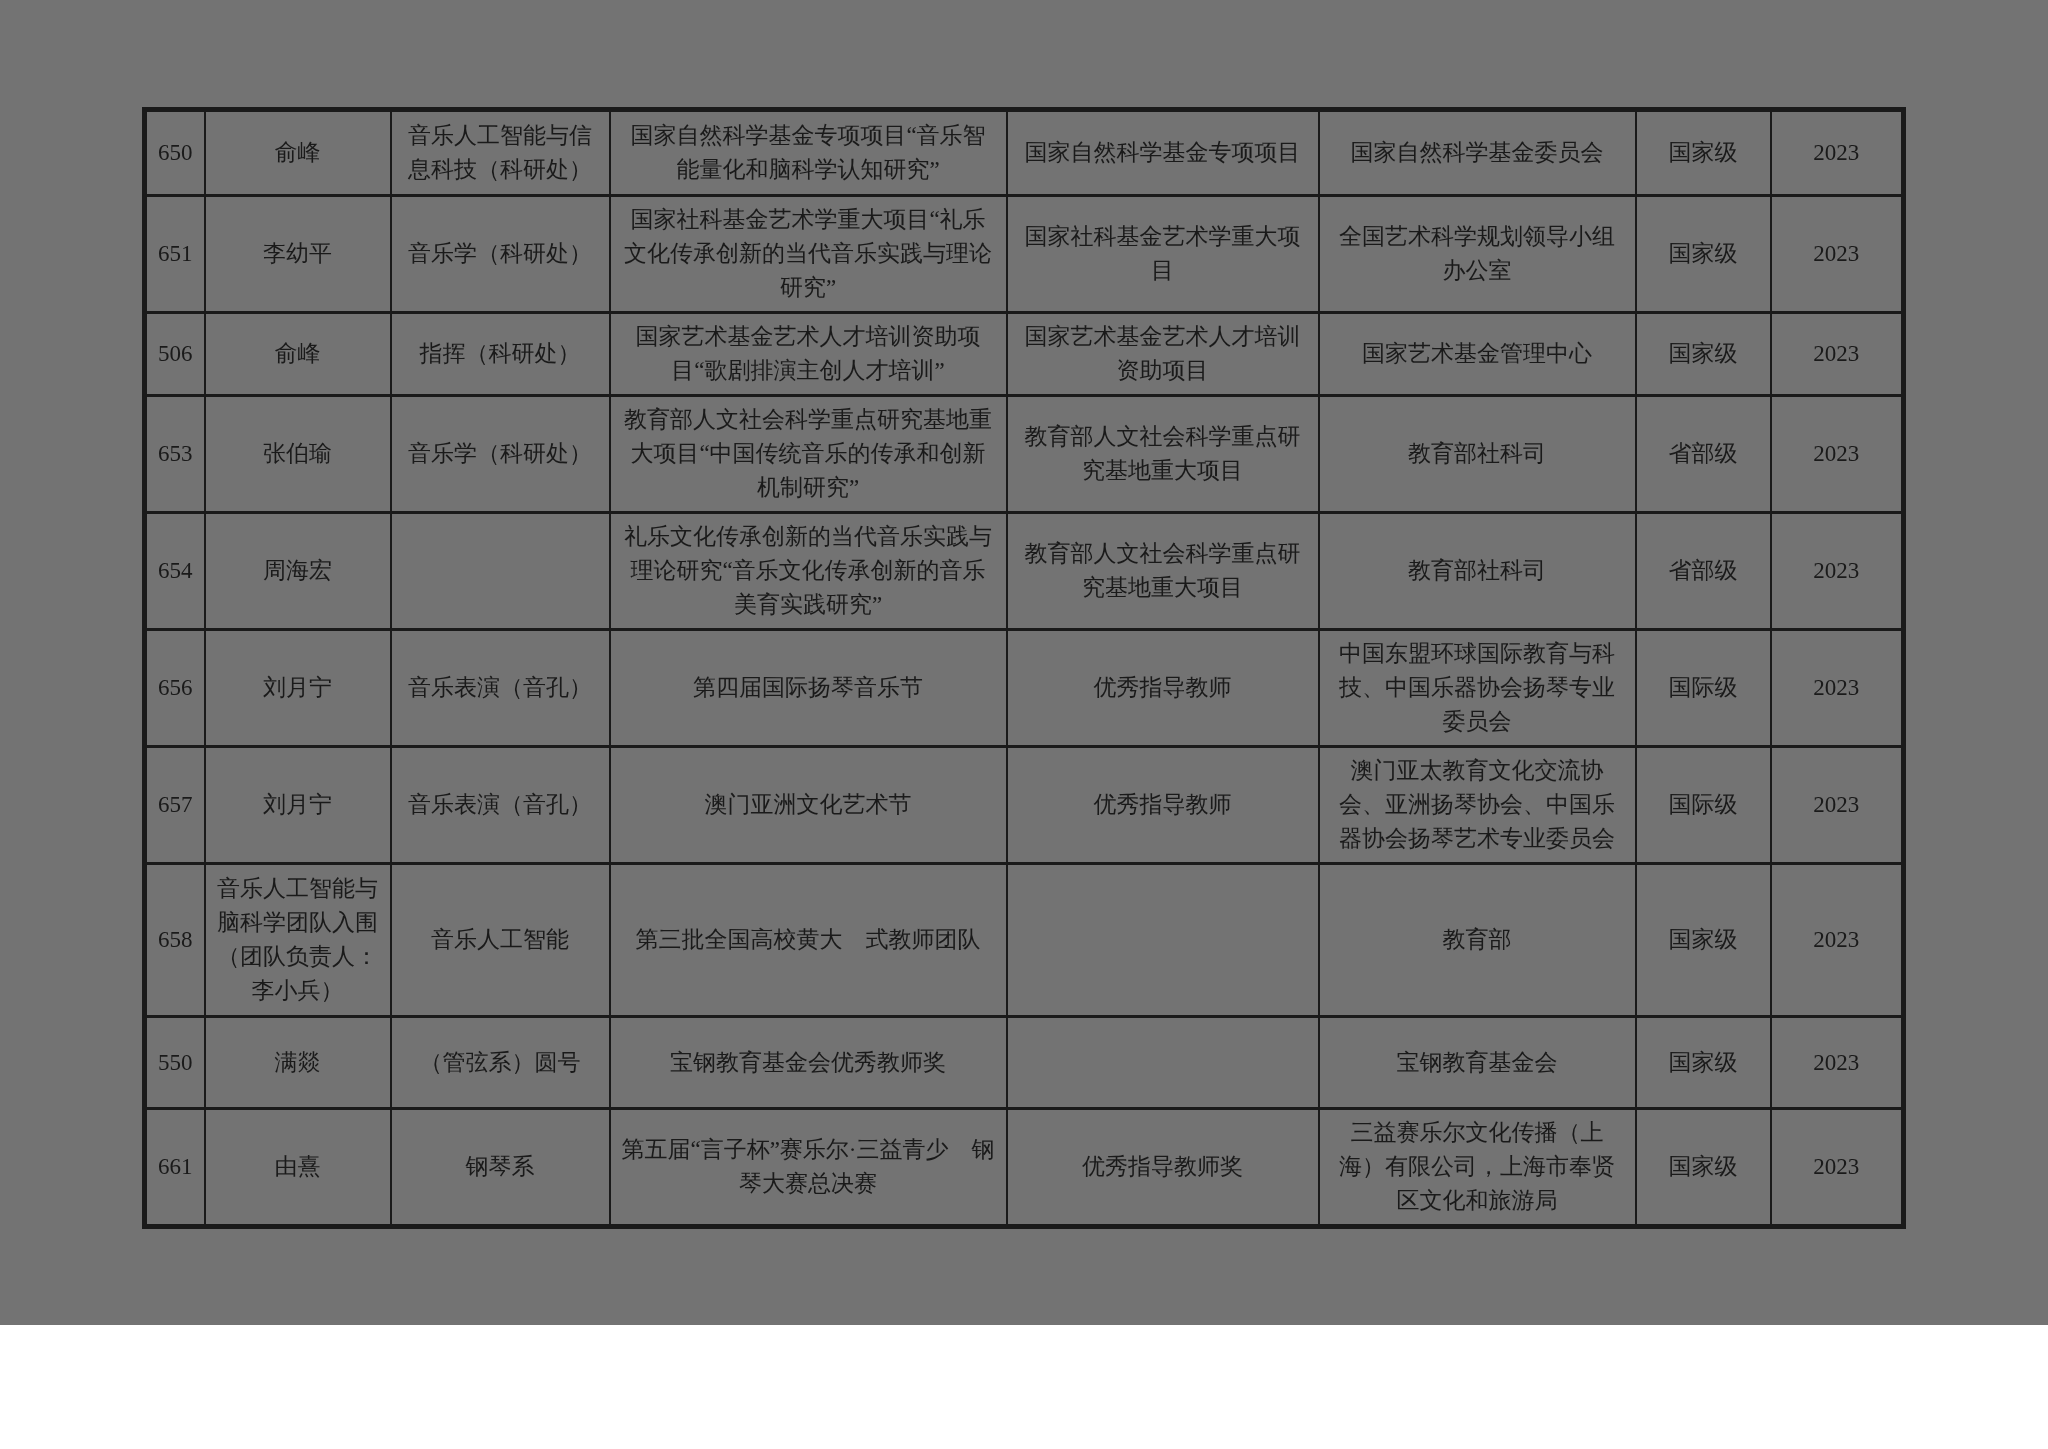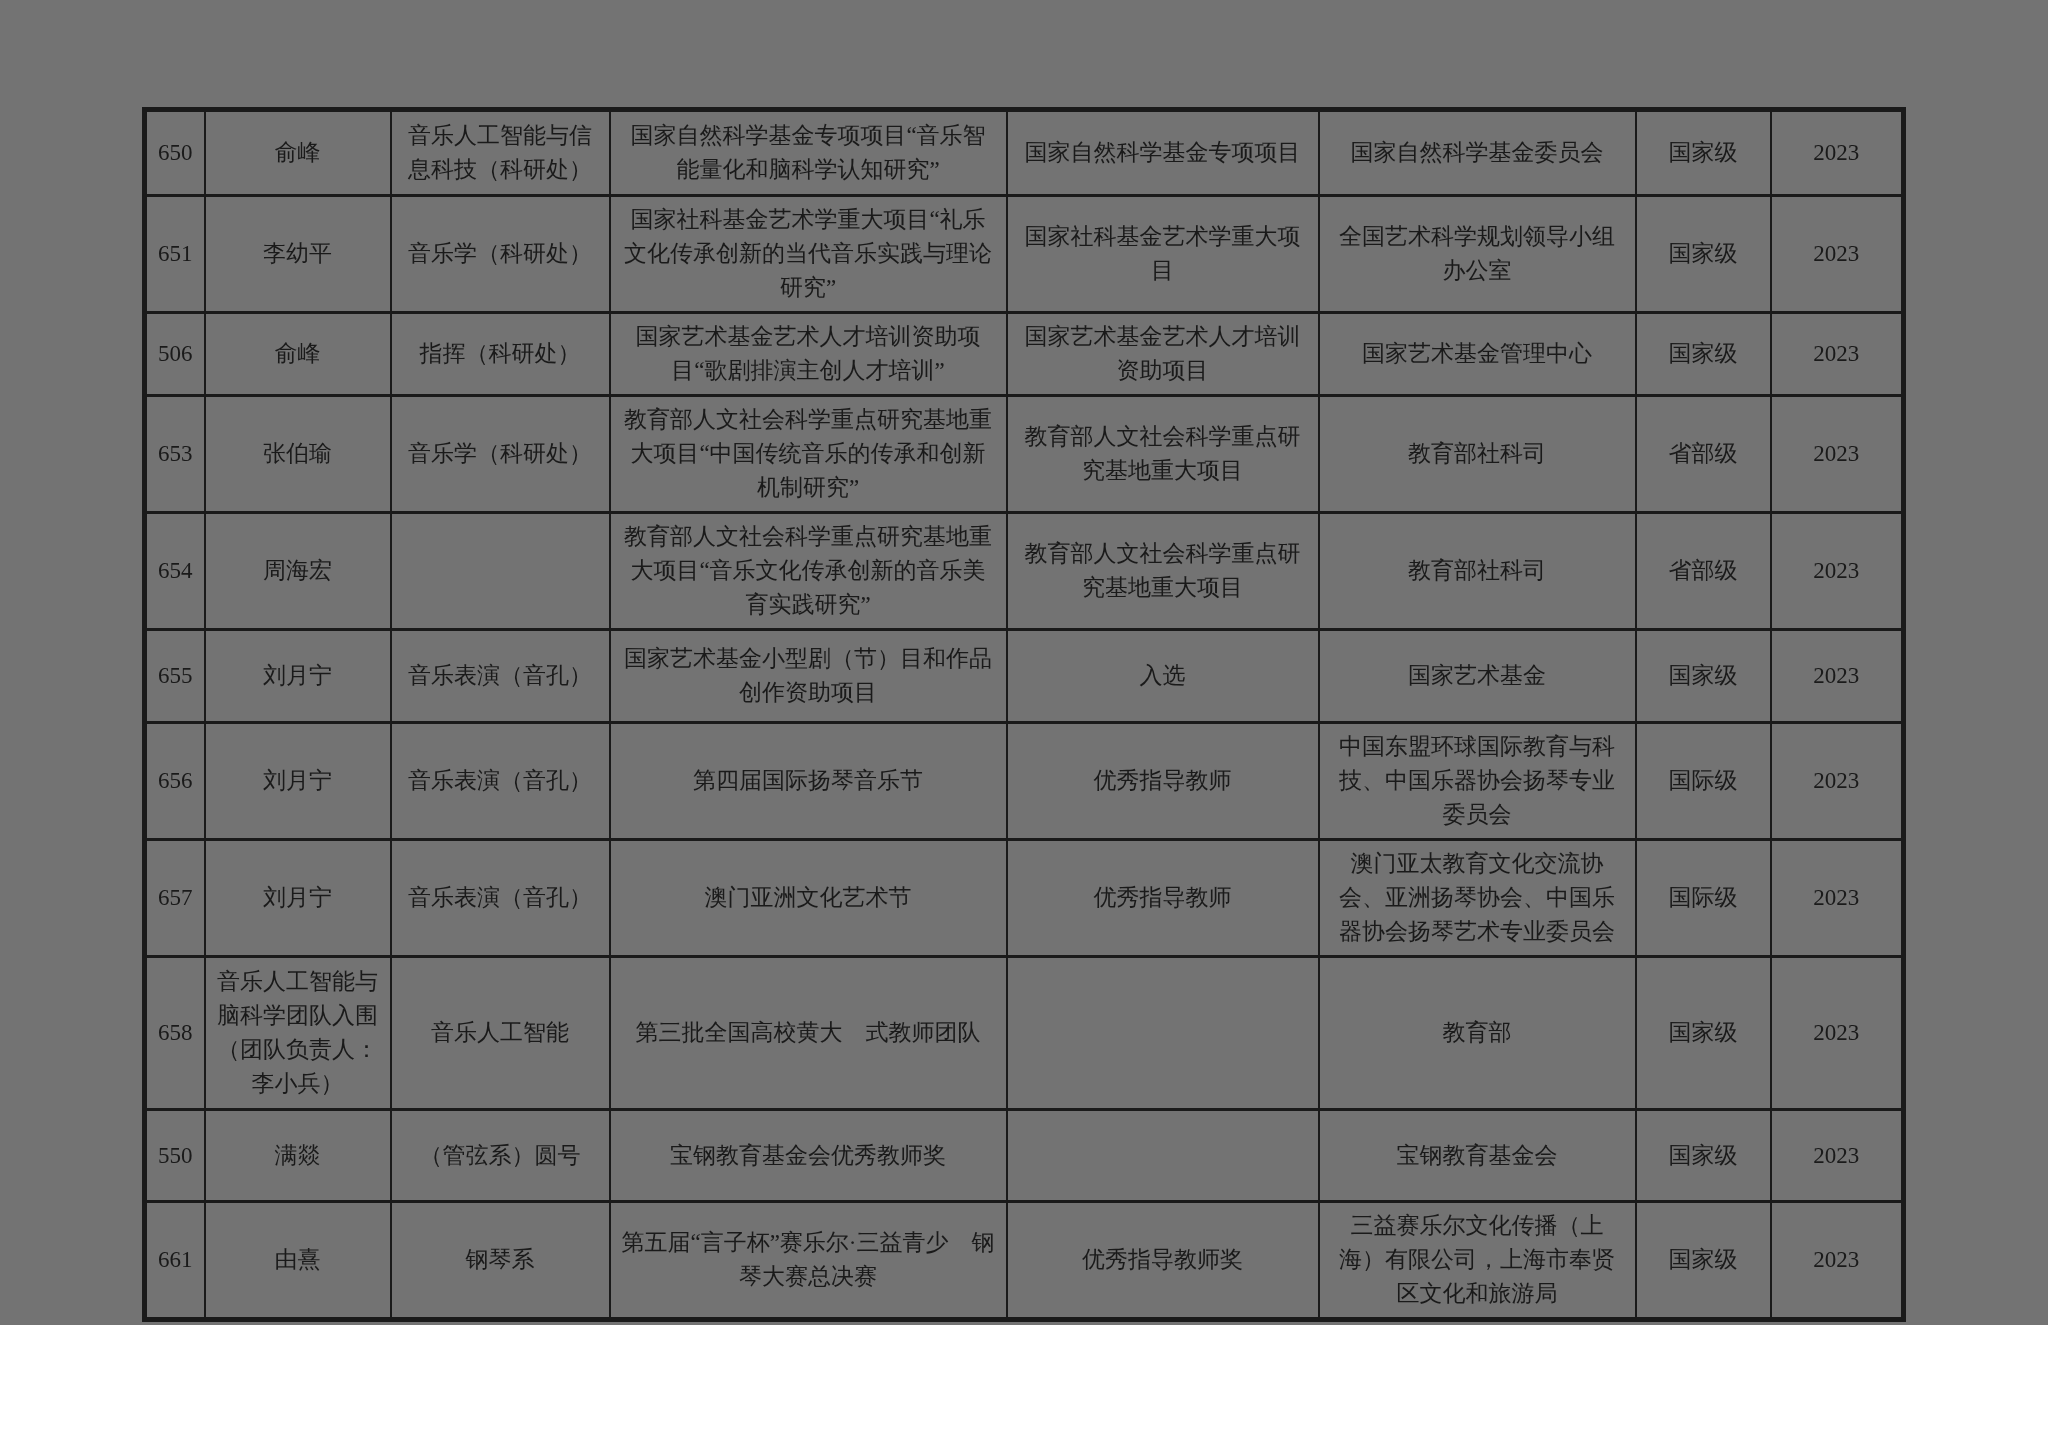--- a/index.html
+++ b/index.html
@@ -114,34 +114,24 @@
         <td>教育部人文社会科学重点研究基地重大项目“中国传统音乐的传承和创新机制研究”</td>
         <td>教育部人文社会科学重点研究基地重大项目</td>
         <td>教育部社科司</td>
         <td>省部级</td>
         <td>2023</td>
       </tr>
       <tr class="r4">
         <td>654</td>
         <td>周海宏</td>
         <td></td>
-        <td>教育部人文社会科学重点研究基地重大项目“音乐文化传承创新的音乐美育实践研究”</td>
+        <td>礼乐文化传承创新的当代音乐实践与理论研究“音乐文化传承创新的音乐美育实践研究”</td>
         <td>教育部人文社会科学重点研究基地重大项目</td>
         <td>教育部社科司</td>
         <td>省部级</td>
-        <td>2023</td>
-      </tr>
-      <tr class="r5">
-        <td>655</td>
-        <td>刘月宁</td>
-        <td>音乐表演（音孔）</td>
-        <td>国家艺术基金小型剧（节）目和作品创作资助项目</td>
-        <td>入选</td>
-        <td>国家艺术基金</td>
-        <td>国家级</td>
         <td>2023</td>
       </tr>
       <tr class="r6">
         <td>656</td>
         <td>刘月宁</td>
         <td>音乐表演（音孔）</td>
         <td>第四届国际扬琴音乐节</td>
         <td>优秀指导教师</td>
         <td>中国东盟环球国际教育与科技、中国乐器协会扬琴专业委员会</td>
         <td>国际级</td>

